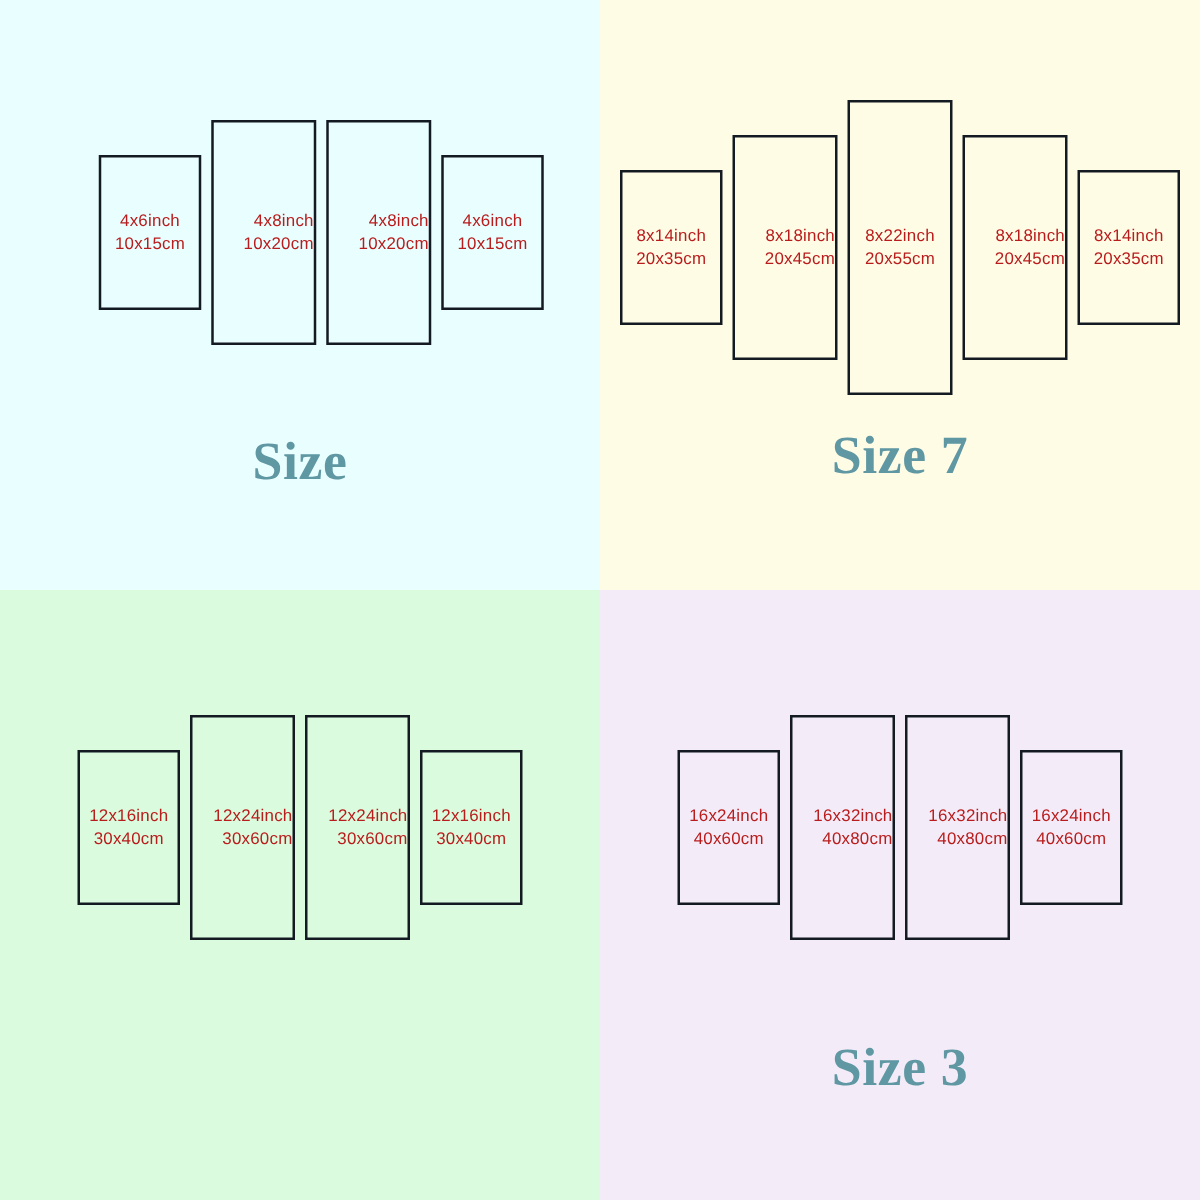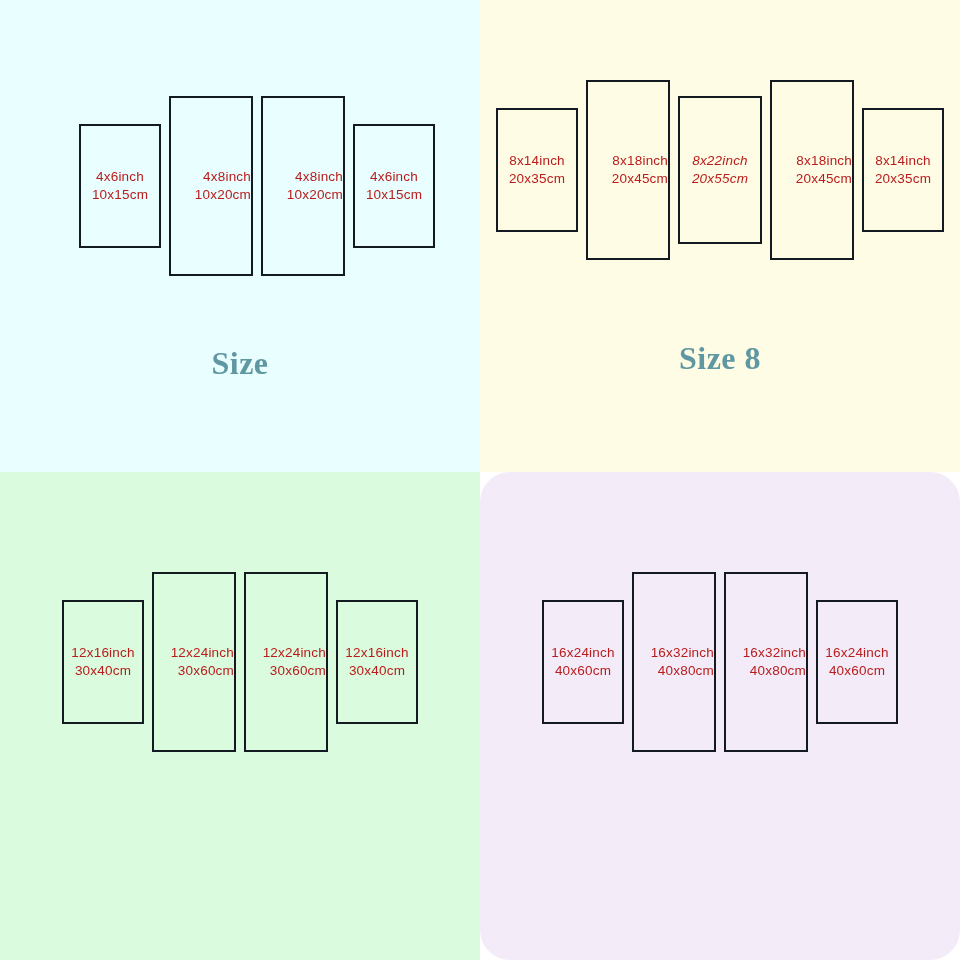--- a/index.html
+++ b/index.html
@@ -58,30 +58,30 @@
     font-size: 13.5px;
     line-height: 1.32;
     letter-spacing: 0.2px;
     white-space: nowrap;
     text-align: center;
   }
 
   
   .p-1, .p-5 { width: 82px;  height: 124px; }
   .p-2, .p-4 { width: 84px;  height: 180px; align-items: flex-end; }
-  .p-3       { width: 84px;  height: 148px; font-style: italic; }
+  .p-3       { width: 84px;  height: 236px; }
 
   .quad-title {
     position: absolute;
     left: 0;
     right: 0;
     text-align: center;
     font-family: "Liberation Serif", serif;
     font-weight: 700;
-    font-size: 32px;
+    font-size: 43px;
     color: #5f97a3;
     letter-spacing: 0.5px;
   }
 
   
   .q-tl .panel-group { top: 96px; margin-left: 34px; }
   .q-tl .quad-title  { top: 345px; }
 
   .q-tr .panel-group { top: 80px; }
   .q-tr .quad-title  { top: 340px; }
@@ -135,21 +135,21 @@
       </div>
       <div class="panel p-4">
         <span class="panel-line">8x18inch</span>
         <span class="panel-line">20x45cm</span>
       </div>
       <div class="panel p-5">
         <span class="panel-line">8x14inch</span>
         <span class="panel-line">20x35cm</span>
       </div>
     </div>
-    <div class="quad-title">Size 8</div>
+    <div class="quad-title">Size 7</div>
   </div>
 
   <div class="quadrant q-bl" style="background: rgb(218, 251, 221);">
     <div class="panel-group">
       <div class="panel p-1">
         <span class="panel-line">12x16inch</span>
         <span class="panel-line">30x40cm</span>
       </div>
       <div class="panel p-2">
         <span class="panel-line">12x24inch</span>
@@ -159,34 +159,35 @@
         <span class="panel-line">12x24inch</span>
         <span class="panel-line">30x60cm</span>
       </div>
       <div class="panel p-5">
         <span class="panel-line">12x16inch</span>
         <span class="panel-line">30x40cm</span>
       </div>
     </div>
   </div>
 
-  <div class="quadrant q-br" style="background: rgb(243, 236, 248); border-radius: 30px;">
+  <div class="quadrant q-br" style="background: rgb(243, 236, 248);">
     <div class="panel-group">
       <div class="panel p-1">
         <span class="panel-line">16x24inch</span>
         <span class="panel-line">40x60cm</span>
       </div>
       <div class="panel p-2">
         <span class="panel-line">16x32inch</span>
         <span class="panel-line">40x80cm</span>
       </div>
       <div class="panel p-4">
         <span class="panel-line">16x32inch</span>
         <span class="panel-line">40x80cm</span>
       </div>
       <div class="panel p-5">
         <span class="panel-line">16x24inch</span>
         <span class="panel-line">40x60cm</span>
       </div>
     </div>
+    <div class="quad-title">Size 3</div>
   </div>
 
 </div>
 
 </body></html>

